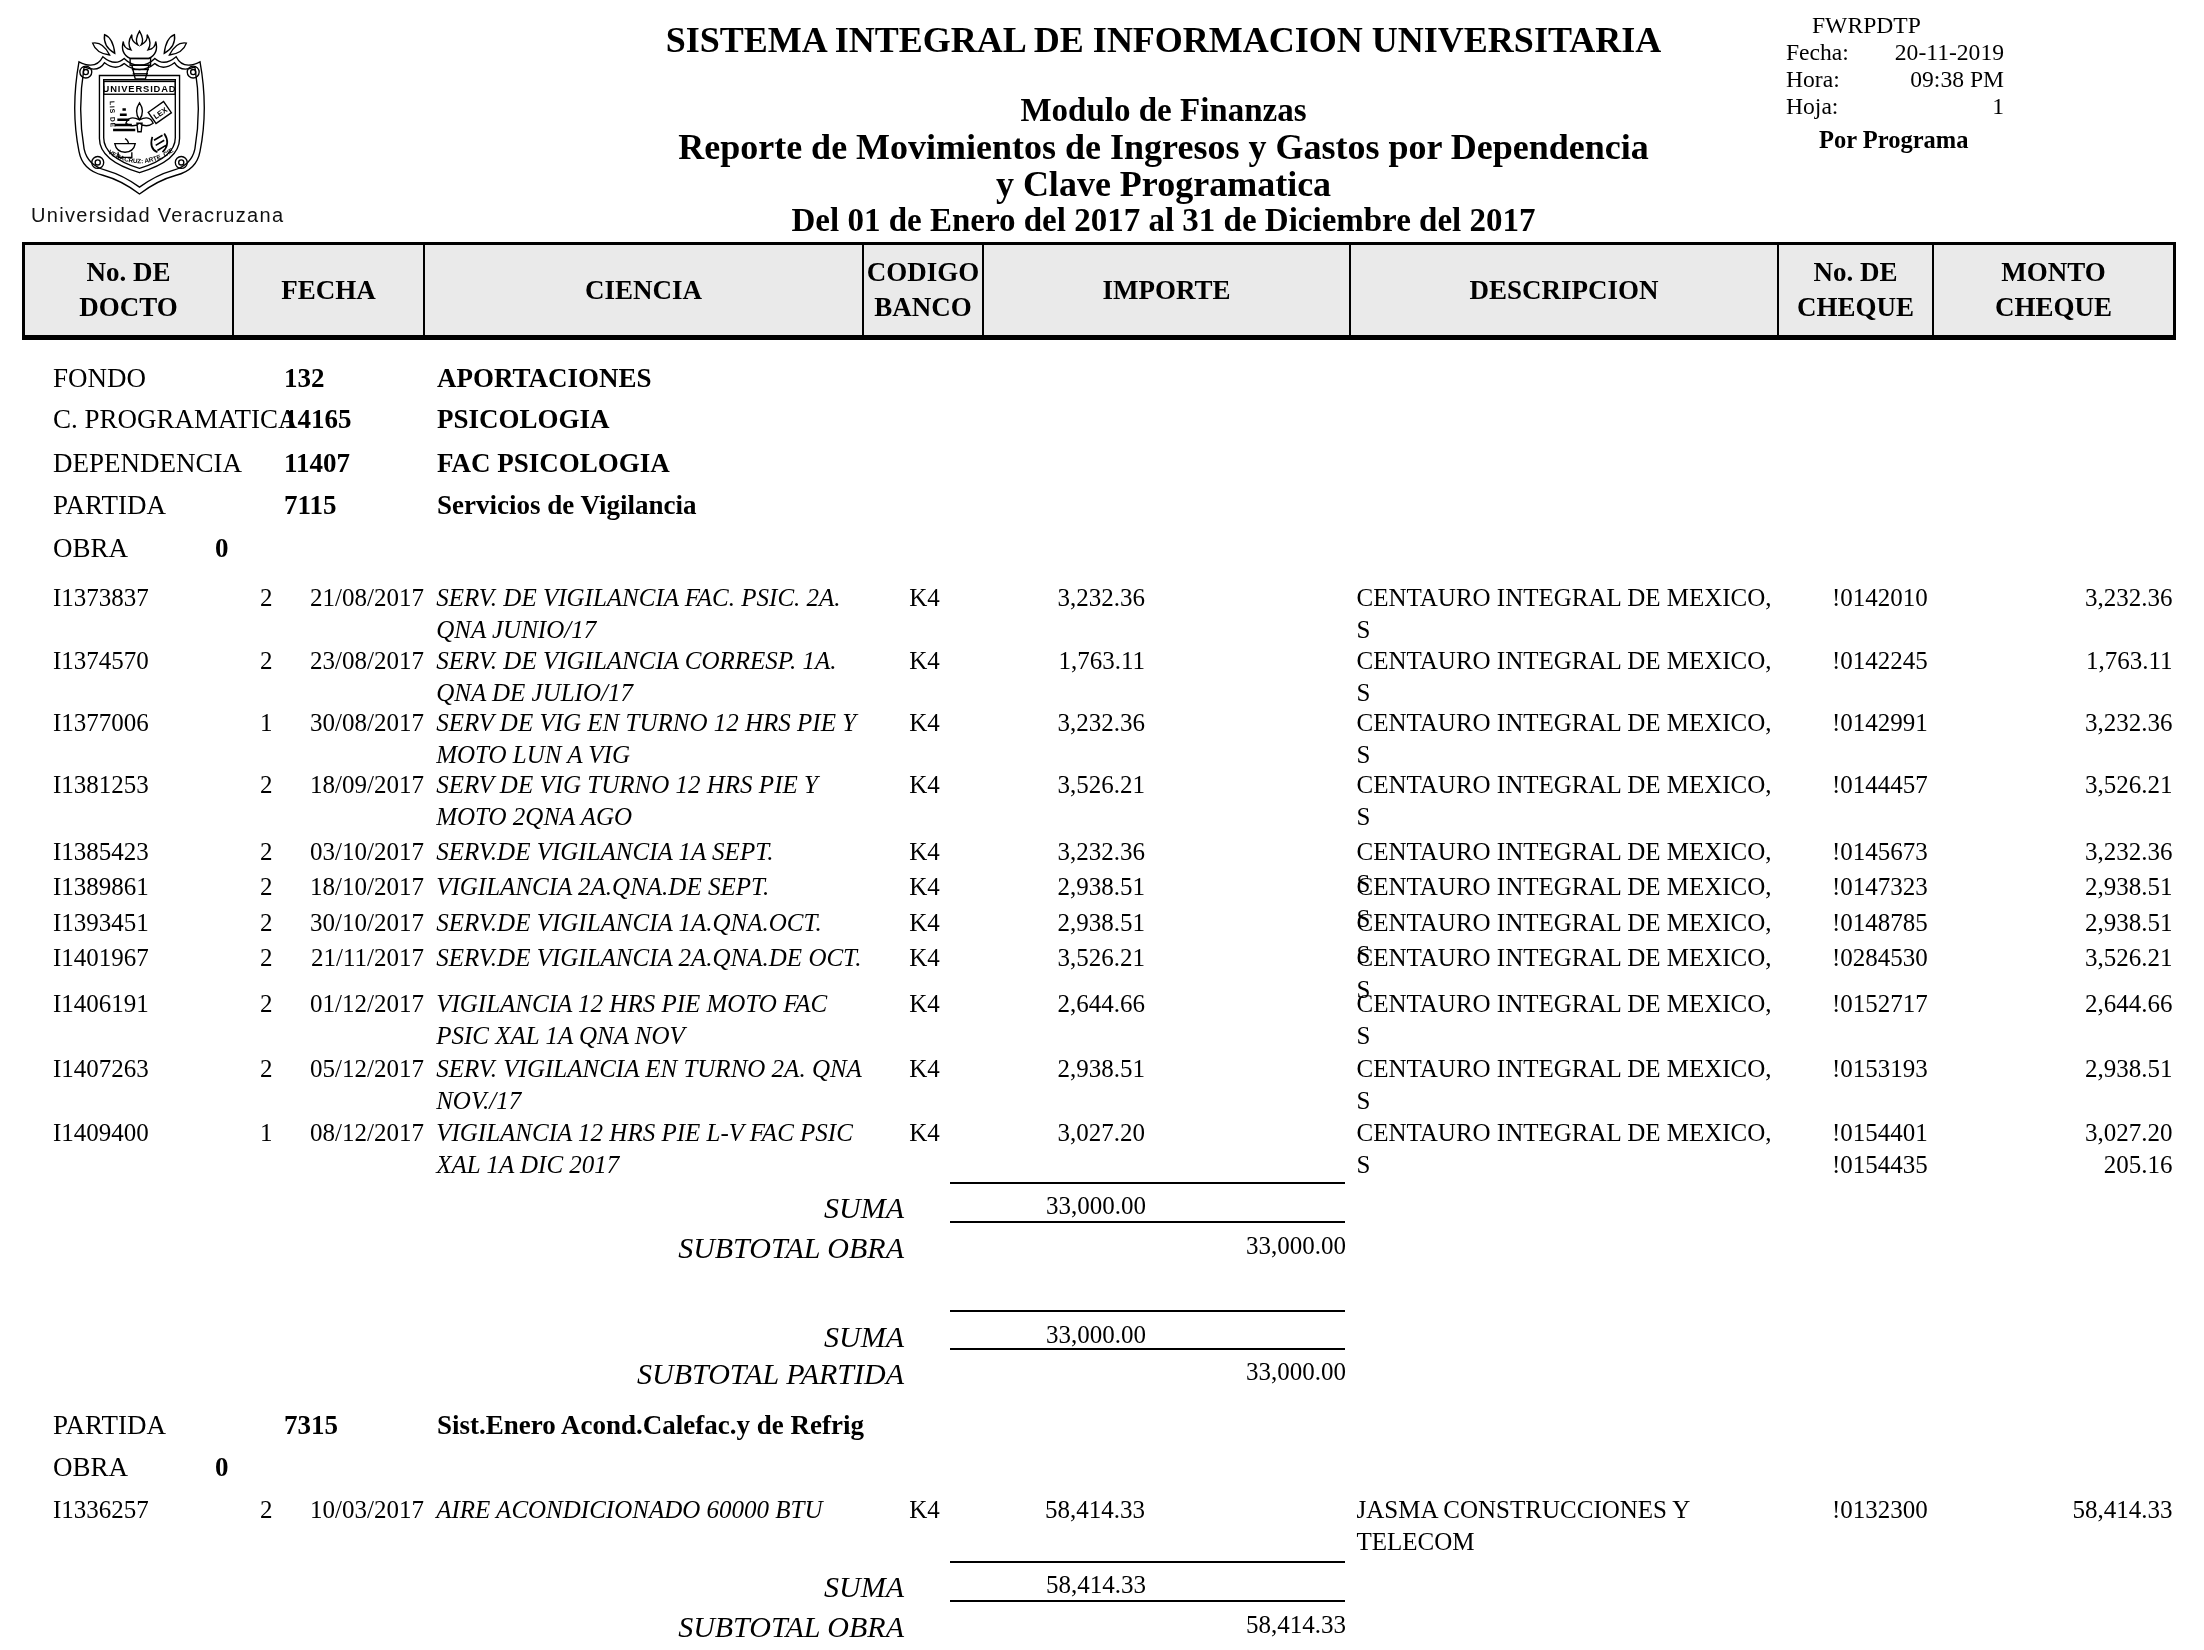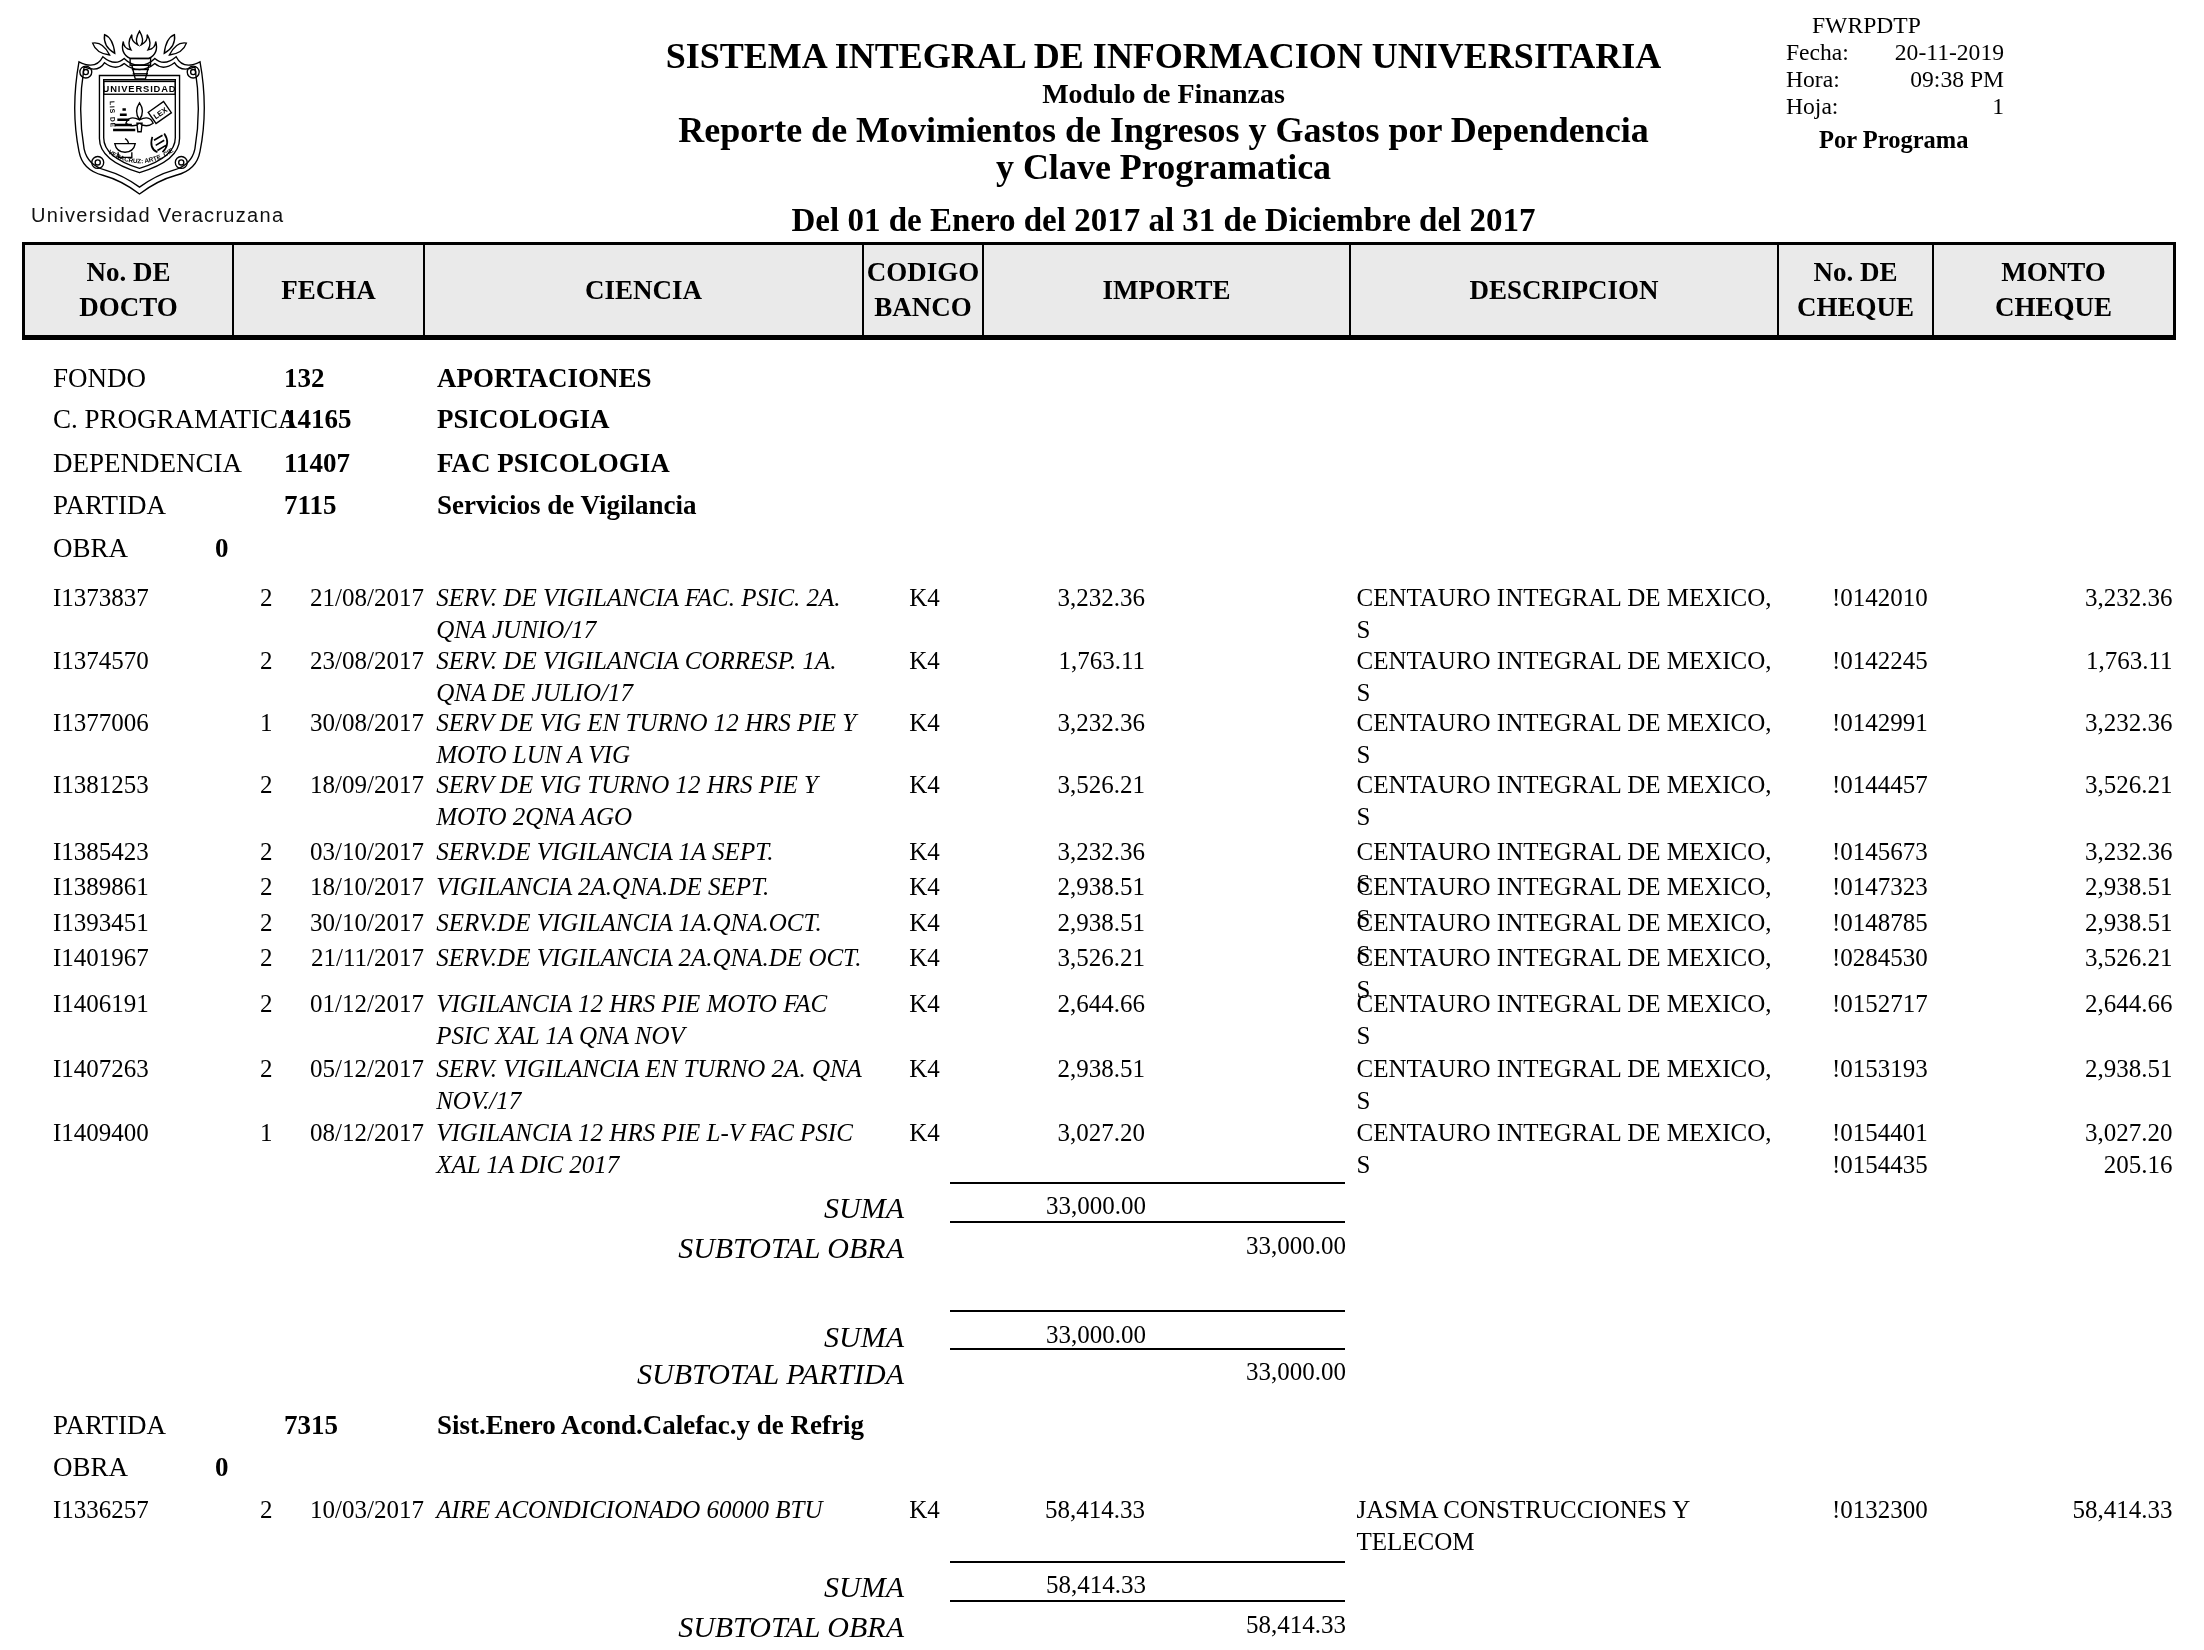--- a/index.html
+++ b/index.html
@@ -5,23 +5,23 @@
   html,body{margin:0;padding:0;background:#fff;}
   .page{position:relative;width:2205px;height:1651px;background:#ffffff;color:#000;
         font-family:"Liberation Serif", serif;overflow:hidden;}
 
   
   .crest{position:absolute;left:50px;top:24.5px;width:179px;height:176px;}
   .orgname{position:absolute;left:31px;top:204px;width:411px;
            font-family:"Liberation Sans", sans-serif;font-size:20px;letter-spacing:1.3px;color:#111;}
 
   
-  .titleblock{position:absolute;left:491px;top:38px;width:1345px;text-align:center;font-weight:bold;}
+  .titleblock{position:absolute;left:491px;top:22px;width:1345px;text-align:center;font-weight:bold;}
   .t1{font-size:36px;line-height:37px;}
-  .t2{font-size:28px;line-height:37px;}
+  .t2{font-size:33px;line-height:37px;margin-top:33px;}
   .t3{font-size:36px;line-height:37px;}
   .t4{font-size:36px;line-height:37px;}
   .period{position:absolute;left:491px;top:202px;width:1345px;text-align:center;
           font-size:33px;font-weight:bold;}
 
   
   .meta{position:absolute;left:1786px;top:3.5px;width:218px;font-size:23.6px;line-height:27px;}
   .meta .code{padding-left:26px;margin-top:8px;}
   .meta .mrow{display:flex;justify-content:space-between;}
   .meta .mode{font-weight:bold;padding-left:33px;margin-top:6.1px;font-size:24.5px;}

